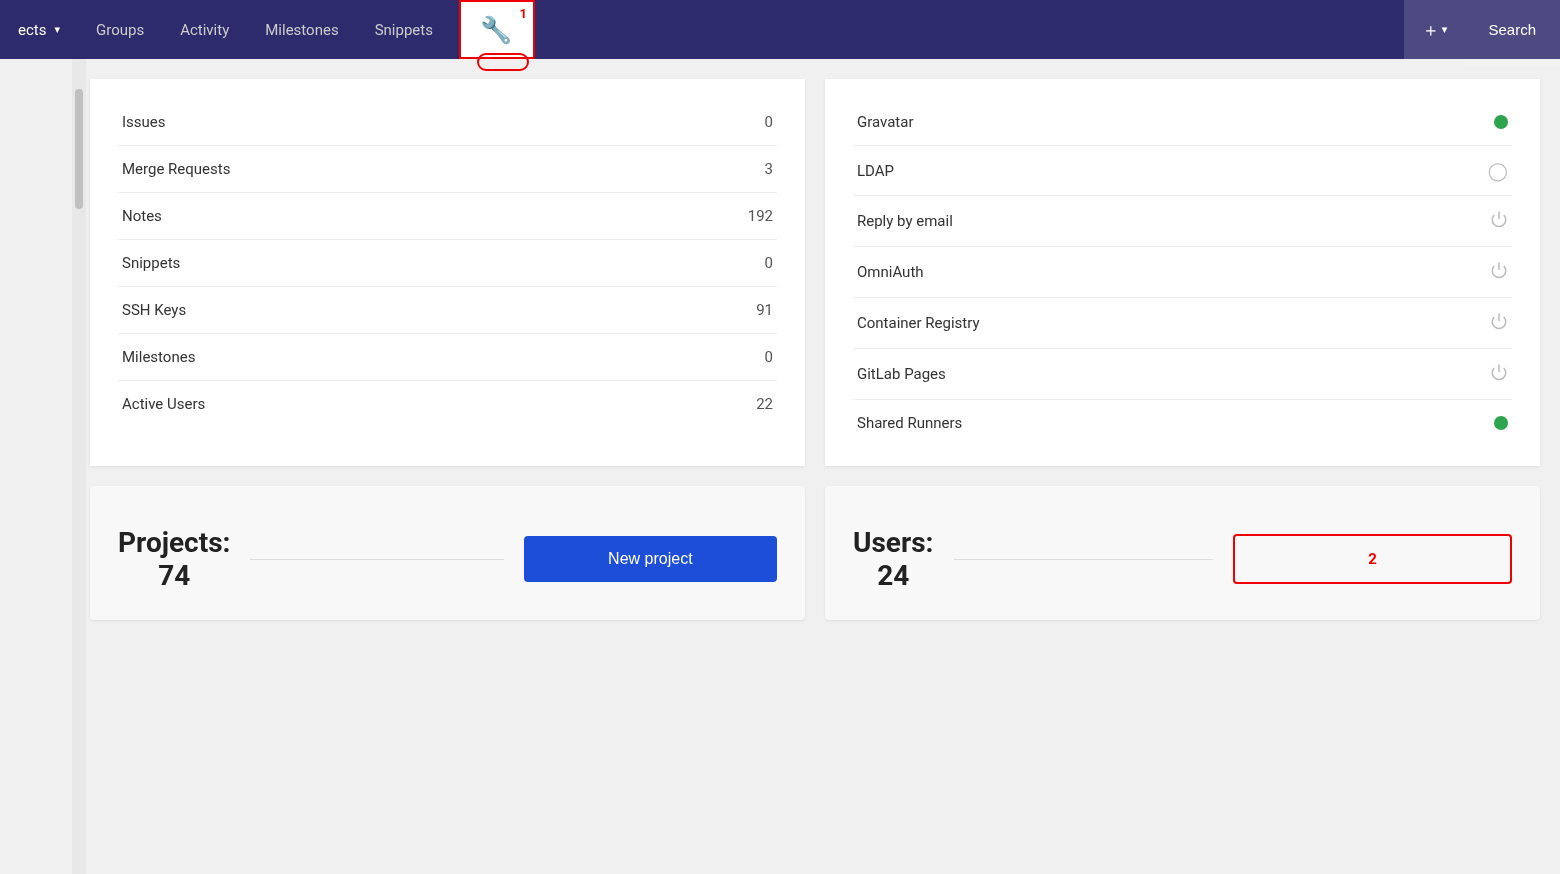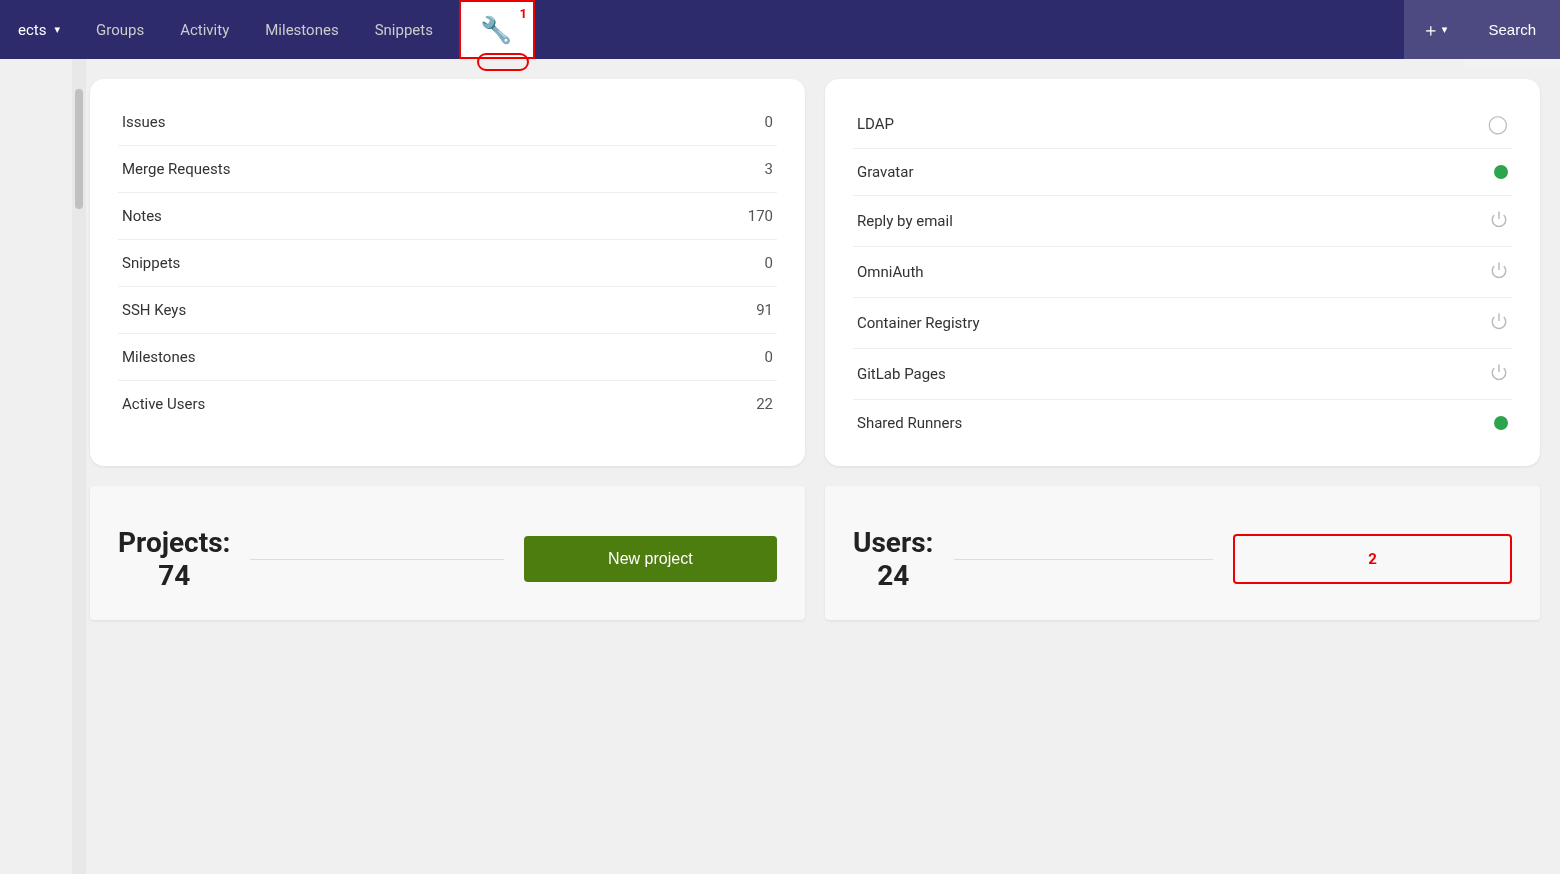--- a/index.html
+++ b/index.html
@@ -118,21 +118,21 @@
 
     
     .cards-row {
       display: flex;
       gap: 20px;
       margin-bottom: 20px;
     }
 
     .card {
       background: #fff;
-      border-radius: 14px;
+      border-radius: 0;
       padding: 20px 28px;
       flex: 1;
       box-shadow: 0 1px 3px rgba(0,0,0,0.08);
     }
 
     
     .stats-table {
       width: 100%;
       border-collapse: collapse;
     }
@@ -198,21 +198,21 @@
       font-weight: bold;
       color: #222;
       text-align: center;
     }
     .divider {
       width: 100%;
       height: 1px;
       background: #ddd;
     }
     .green-btn {
-      background: #4d7c0f;
+      background: #1d4ed8;
       color: #fff;
       border: none;
       border-radius: 4px;
       padding: 14px 0;
       width: 100%;
       font-size: 16px;
       cursor: pointer;
       text-align: center;
     }
 
@@ -307,21 +307,21 @@
             <tr>
       <td>Issues</td>
       <td>0</td>
     </tr>
             <tr>
       <td>Merge Requests</td>
       <td>3</td>
     </tr>
             <tr>
       <td>Notes</td>
-      <td>170</td>
+      <td>192</td>
     </tr>
             <tr>
       <td>Snippets</td>
       <td>0</td>
     </tr>
             <tr>
       <td>SSH Keys</td>
       <td>91</td>
     </tr>
             <tr>
@@ -332,26 +332,26 @@
       <td>Active Users</td>
       <td>22</td>
     </tr>
           </tbody>
       </table>
     </div>
 
     <div class="card">
       <ul class="features-list" id="features-list">
       <li>
+      <span>Gravatar</span>
+      <span class="dot-green"></span>
+    </li>
+          <li>
       <span>LDAP</span>
       <span style="color:#bbb;font-size:18px;">◯</span>
-    </li>
-          <li>
-      <span>Gravatar</span>
-      <span class="dot-green"></span>
     </li>
           <li>
       <span>Reply by email</span>
       <span style="color:#bbb;">
         <svg width="18" height="18" viewBox="0 0 24 24" fill="none" stroke="currentColor" stroke-width="2">
           <path d="M18.36 6.64A9 9 0 1 1 5.64 6.64"></path>
           <line x1="12" y1="2" x2="12" y2="12"></line>
         </svg>
       </span>
     </li>

